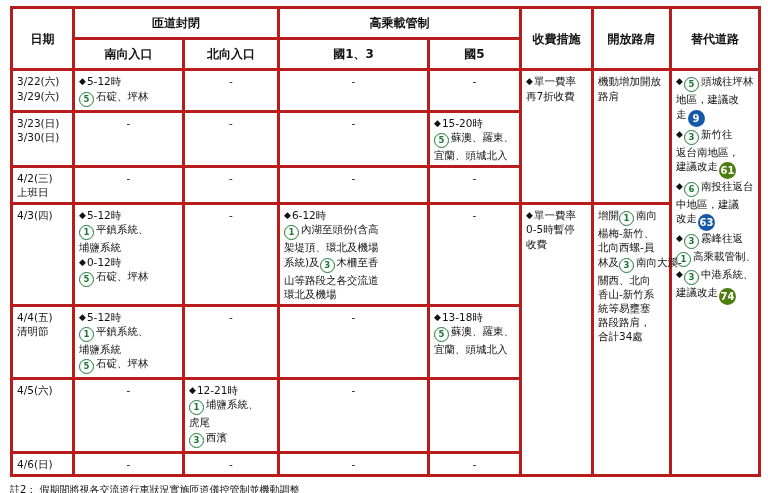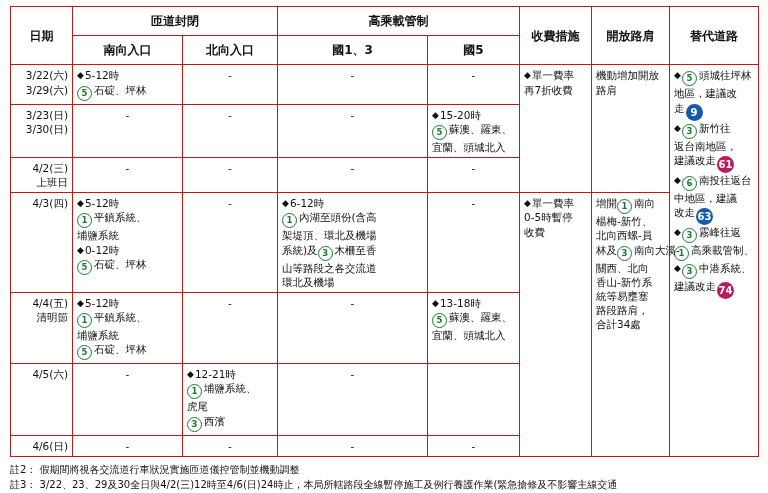--- a/index.html
+++ b/index.html
@@ -9,35 +9,35 @@
     color:#111;overflow:hidden;
   }
   .wrap{position:relative;width:768px;height:493px;}
   table.sched{
     border-collapse:collapse;
     width:748px;
     margin:6px 10px 0 10px;
     table-layout:fixed;
   }
   table.sched th, table.sched td{
-    border:1px solid #b91c1c;
+    border:3px solid #b91c1c;
     vertical-align:top;
     padding:3px 4px;
     font-size:10.5px;
     line-height:1.35;
   }
   table.sched th{
     text-align:center;
     vertical-align:middle;
     font-weight:bold;
     font-size:12px;
     padding:6px 2px;
   }
   td.date{
-    text-align:right;
+    text-align:left;
     vertical-align:middle;
     font-size:11px;
     font-weight:normal;
     white-space:nowrap;
     margin-left:16px;
   }
   td.ctr{text-align:center;vertical-align:middle;}
   .dash{font-size:12px;}
   .line{display:block;white-space:nowrap;}
   .dia{display:inline-block;font-size:9px;transform:translateY(-1px);margin-right:1px;}
@@ -54,21 +54,21 @@
   }
   .shield{
     display:inline-block;
     width:15px;height:15px;line-height:15px;
     text-align:center;font-size:9px;font-weight:bold;
     color:#fff;background:#1659a8;
     border-radius:50%;
     vertical-align:-3px;
     margin:0 1px;
   }
-  .shield.red{background:#be185d;}
+  .shield.red{background:#4d7c0f;}
   .shield.big{width:17px;height:17px;line-height:17px;font-size:10px;vertical-align:-4px;}
   .notes{
     margin:5px 10px 0 10px;
     font-size:10px;
     line-height:1.5;
     color:#111;
   }
   .notes div{white-space:nowrap;}
   .alt-cell span.line{display:block;}
 </style>

